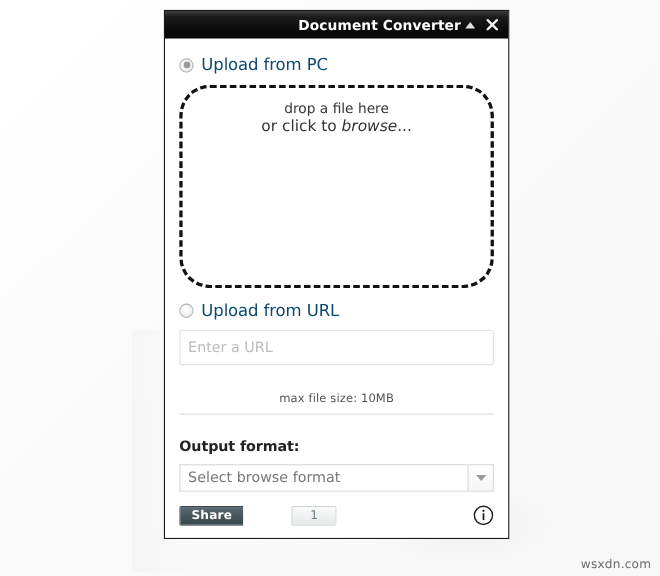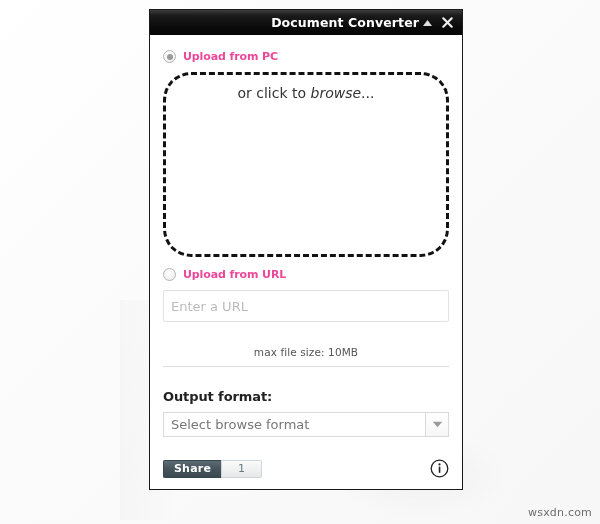--- a/index.html
+++ b/index.html
@@ -116,23 +116,23 @@
     content: "";
     position: absolute;
     left: 2.5px;
     top: 2.5px;
     width: 6px;
     height: 6px;
     border-radius: 50%;
     background: #9a9a9a;
   }
   .radio-label {
-    font-size: 11px;
-    color: #ec4899;
-    font-weight: bold;
+    font-size: 15px;
+    color: #0c4a6e;
+    font-weight: normal;
     letter-spacing: -0.1px;
   }
 
   
   .dropzone {
     margin-top: 9px;
     height: 185px;
     border: 3px dashed #121212;
     border-radius: 28px;
     box-sizing: border-box;
@@ -234,20 +234,21 @@
     display: flex;
     align-items: center;
   }
   .share-widget {
     display: flex;
     height: 18px;
     border-radius: 2px;
     overflow: hidden;
     cursor: pointer;
     font-size: 11px;
+    gap: 44px;
   }
   .share-btn {
     background: linear-gradient(180deg, #5c6b74 0%, #46545c 50%, #3b4950 100%);
     color: #ffffff;
     font-weight: bold;
     padding: 0 10px;
     display: flex;
     align-items: center;
     letter-spacing: 0.2px;
     border: 1px solid #38464d;
@@ -306,20 +307,21 @@
   </div>
 
   <div class="panel-body">
 
     <div class="radio-row pc">
       <span class="radio checked"></span>
       <span class="radio-label">Upload from PC</span>
     </div>
 
     <div class="dropzone">
+      <div class="dz-line1">drop a file here</div>
       <div class="dz-line2"><span>or click to </span><em>browse</em><span>...</span></div>
     </div>
 
     <div class="radio-row url">
       <span class="radio"></span>
       <span class="radio-label">Upload from URL</span>
     </div>
 
     <input class="url-input" type="text" placeholder="Enter a URL" style="">
 

